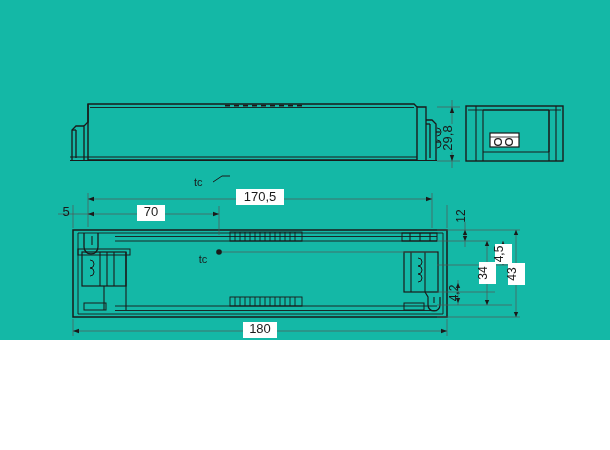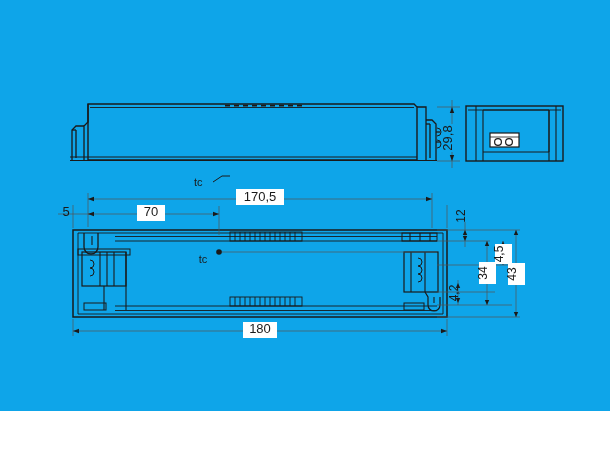--- a/index.html
+++ b/index.html
@@ -3,22 +3,22 @@
 <meta charset="utf-8">
 <style>
   html, body {
     margin: 0;
     padding: 0;
     background: #ffffff;
   }
   #root {
     position: relative;
     width: 610px;
-    height: 411px;
-    background: #0ea5e9;
+    height: 340px;
+    background: #14b8a6;
     font-family: "Liberation Sans", sans-serif;
     overflow: hidden;
   }
   #drawing-svg {
     position: absolute;
     left: 0;
     top: 0;
     display: block;
   }
   .dim-text {

